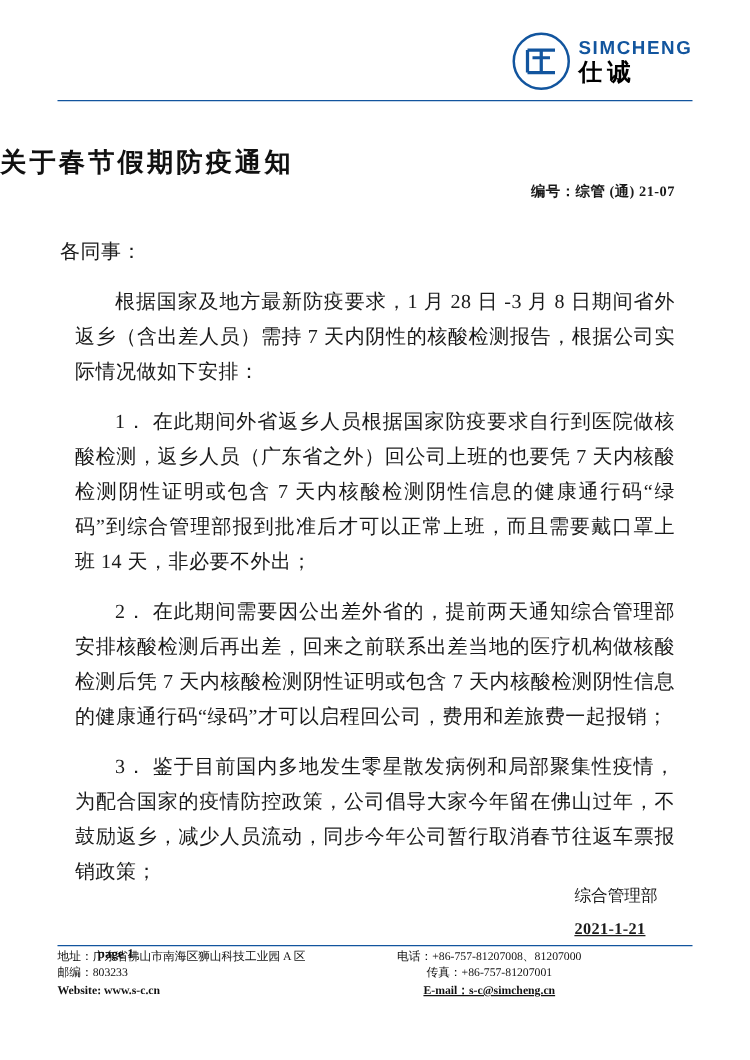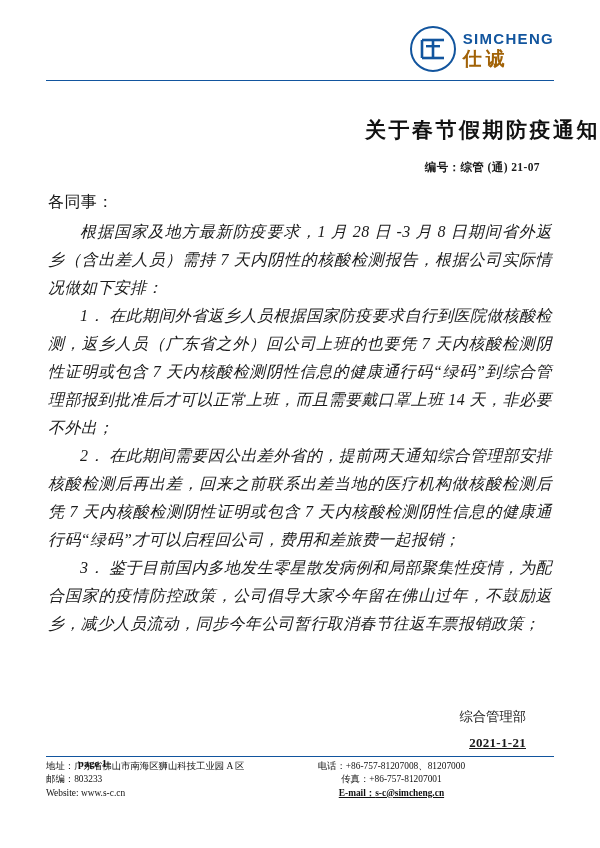--- a/index.html
+++ b/index.html
@@ -61,51 +61,51 @@
   .logo-text .en {
     font-family: "Liberation Sans", sans-serif;
     font-size: 15px;
     letter-spacing: 1.3px;
     color: #12559e;
     font-weight: 700;
     display: block;
   }
   .logo-text .cn {
     font-size: 19px;
-    color: #a16207;
+    color: #000000;
     font-weight: 700;
     letter-spacing: 4px;
     display: block;
     margin-top: 3px;
   }
   .header-rule {
     position: absolute;
     left: 46px;
     top: 80px;
     width: 508px;
     border-top: 1.6px solid #12559e;
   }
 
   
   .doc-title {
     position: absolute;
     top: 116px;
     left: 0;
     width: 600px;
-    text-align: right;
+    text-align: left;
     font-size: 21px;
     font-weight: 700;
     letter-spacing: 2.5px;
     color: #111;
   }
 
   
   .doc-number {
     position: absolute;
-    top: 160px;
+    top: 146px;
     right: 60px;
     font-size: 11.5px;
     font-weight: 700;
     letter-spacing: 0.4px;
   }
 
   
   .body-block {
     position: absolute;
     left: 48px;
@@ -114,35 +114,34 @@
     font-size: 16px;
     line-height: 28px;
     text-align: justify;
     text-justify: inter-ideograph;
     letter-spacing: 0.4px;
   }
   .salutation {
     margin: 0 0 2px 0;
   }
   .para {
-    margin: 0;
+    margin: 12px;
     text-indent: 2em;
-    font-style: italic;
   }
   .closing {
     margin: 4px 0 0 0;
     text-indent: 2em;
   }
 
   
   .sign {
     position: absolute;
     right: 74px;
     top: 704px;
-    text-align: right;
+    text-align: left;
     font-size: 13.3px;
     line-height: 26px;
   }
   .sign .date {
     font-family: "Liberation Serif", serif;
     font-weight: 700;
     font-size: 13px;
     letter-spacing: 0.3px;
     text-decoration: underline;
   }
@@ -172,21 +171,21 @@
     width: 12%;
     text-align: right;
     align-self: flex-end;
     font-family: "Liberation Serif", serif;
     font-weight: 700;
     font-size: 10.5px;
     padding-bottom: 1px;
   }
   .footer-line { white-space: nowrap; }
   .footer-web {
-    font-weight: 400;
+    font-weight: 700;
   }
   .footer-em {
     font-weight: 700;
     text-decoration: underline;
   }
 </style>
 </head>
 <body>
 
 <div class="page">

